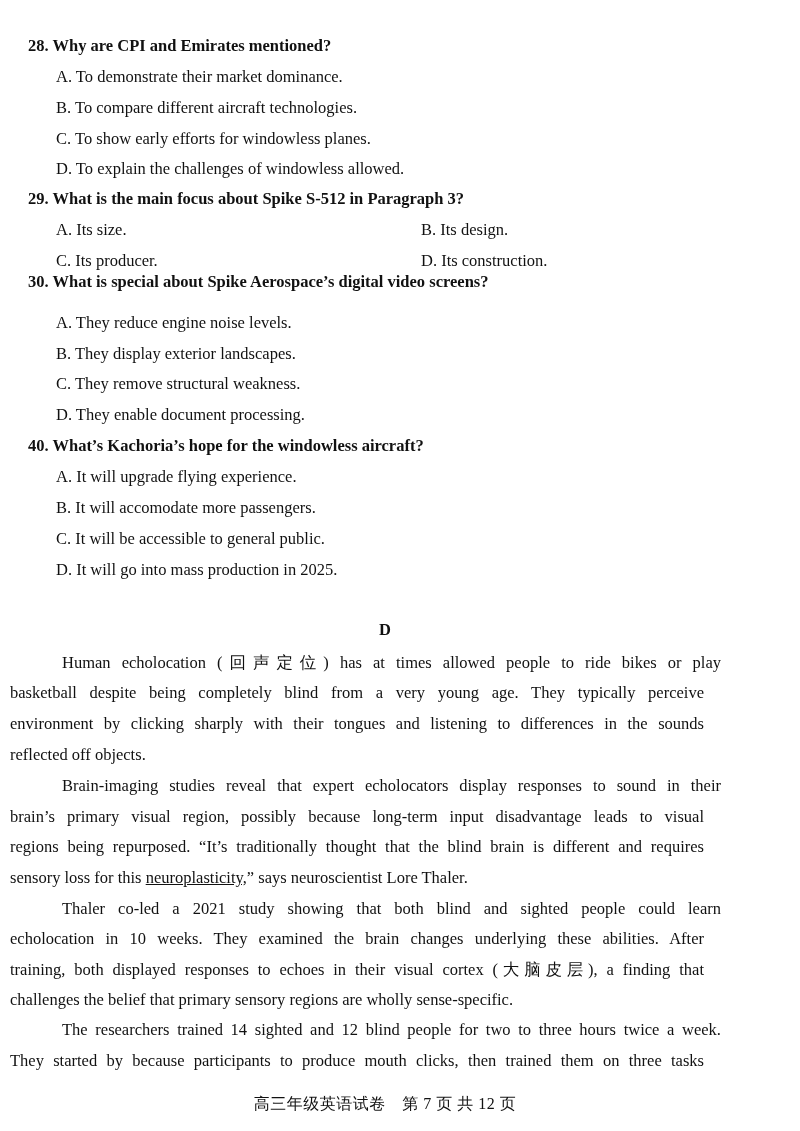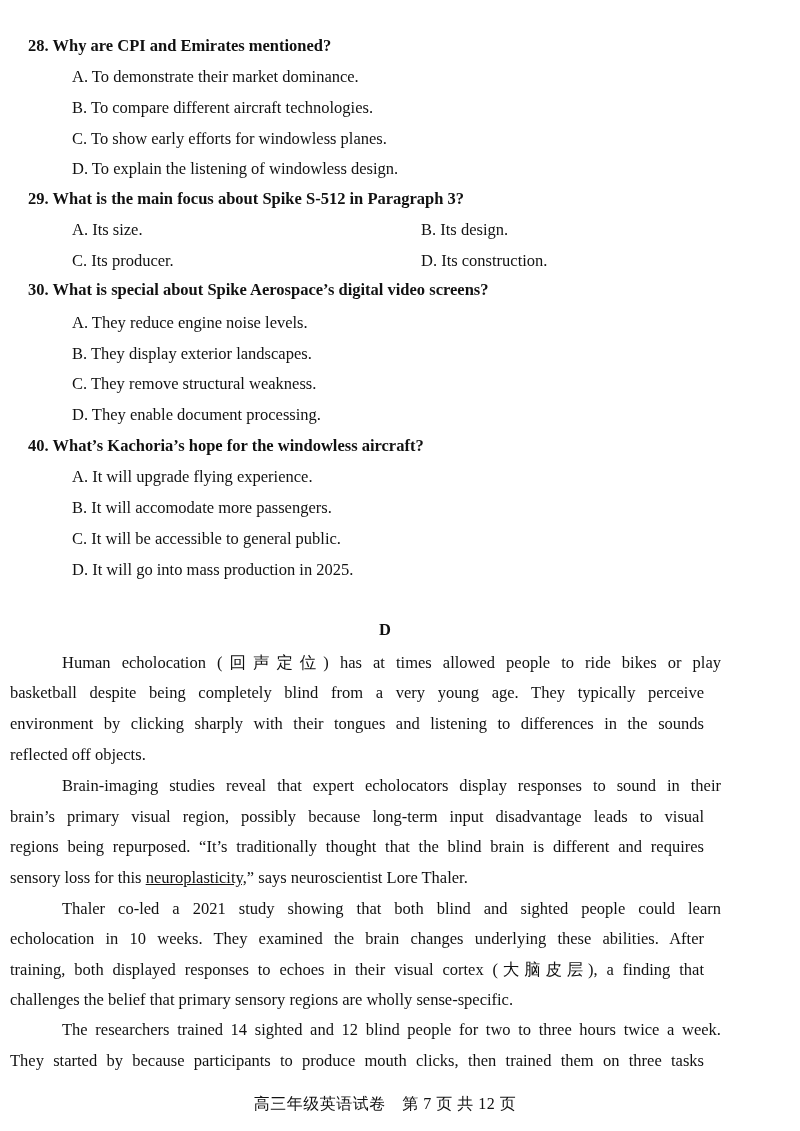--- a/index.html
+++ b/index.html
@@ -2,21 +2,21 @@
 <html><head>
   <meta charset="utf-8">
   <style>
     html, body { margin: 0; padding: 0; background: #ffffff; }
     body {
       width: 800px; height: 1131px; position: relative; overflow: hidden;
       font-family: "Liberation Serif", "DejaVu Serif", serif;
       color: #111111; font-size: 16.5px;
     }
     .q { position: absolute; left: 28px; white-space: nowrap; font-weight: bold; }
-    .opt { position: absolute; left: 72px; white-space: nowrap; }
+    .opt { position: absolute; left: 56px; white-space: nowrap; }
     .opt2 { position: absolute; left: 421px; white-space: nowrap; }
     .section-title {
       position: absolute; left: 0; width: 770px; top: 620px;
       text-align: center; font-weight: bold; font-size: 16.5px;
     }
     .para-line {
       position: absolute; left: 10px; width: 694px;
       text-align: justify; text-align-last: justify; white-space: nowrap;
     }
     .para-line.last { text-align-last: left; }
@@ -30,32 +30,32 @@
 </head>
 <body>
 
 <div class="q" style="top:36px">
   <span>28.</span>
   <span>Why are CPI and Emirates mentioned?</span>
 </div>
 <div class="opt" style="top:67px">A. To demonstrate their market dominance.</div>
 <div class="opt" style="top:98px">B. To compare different aircraft technologies.</div>
 <div class="opt" style="top:129px">C. To show early efforts for windowless planes.</div>
-<div class="opt" style="top:159px">D. To explain the listening of windowless design.</div>
+<div class="opt" style="top:159px">D. To explain the challenges of windowless allowed.</div>
 
 <div class="q" style="top:189px">
   <span>29.</span>
   <span>What is the main focus about Spike S-512 in Paragraph 3?</span>
 </div>
 <div class="opt" style="top:220px">A. Its size.</div>
 <div class="opt2" style="top:220px">B. Its design.</div>
 <div class="opt" style="top:251px">C. Its producer.</div>
 <div class="opt2" style="top:251px">D. Its construction.</div>
 
-<div class="q" style="top:280px">
+<div class="q" style="top:272px">
   <span>30.</span>
   <span>What is special about Spike Aerospace’s digital video screens?</span>
 </div>
 <div class="opt" style="top:313px">A. They reduce engine noise levels.</div>
 <div class="opt" style="top:344px">B. They display exterior landscapes.</div>
 <div class="opt" style="top:374px">C. They remove structural weakness.</div>
 <div class="opt" style="top:405px">D. They enable document processing.</div>
 
 <div class="q" style="top:436px">
   <span>40.</span>

